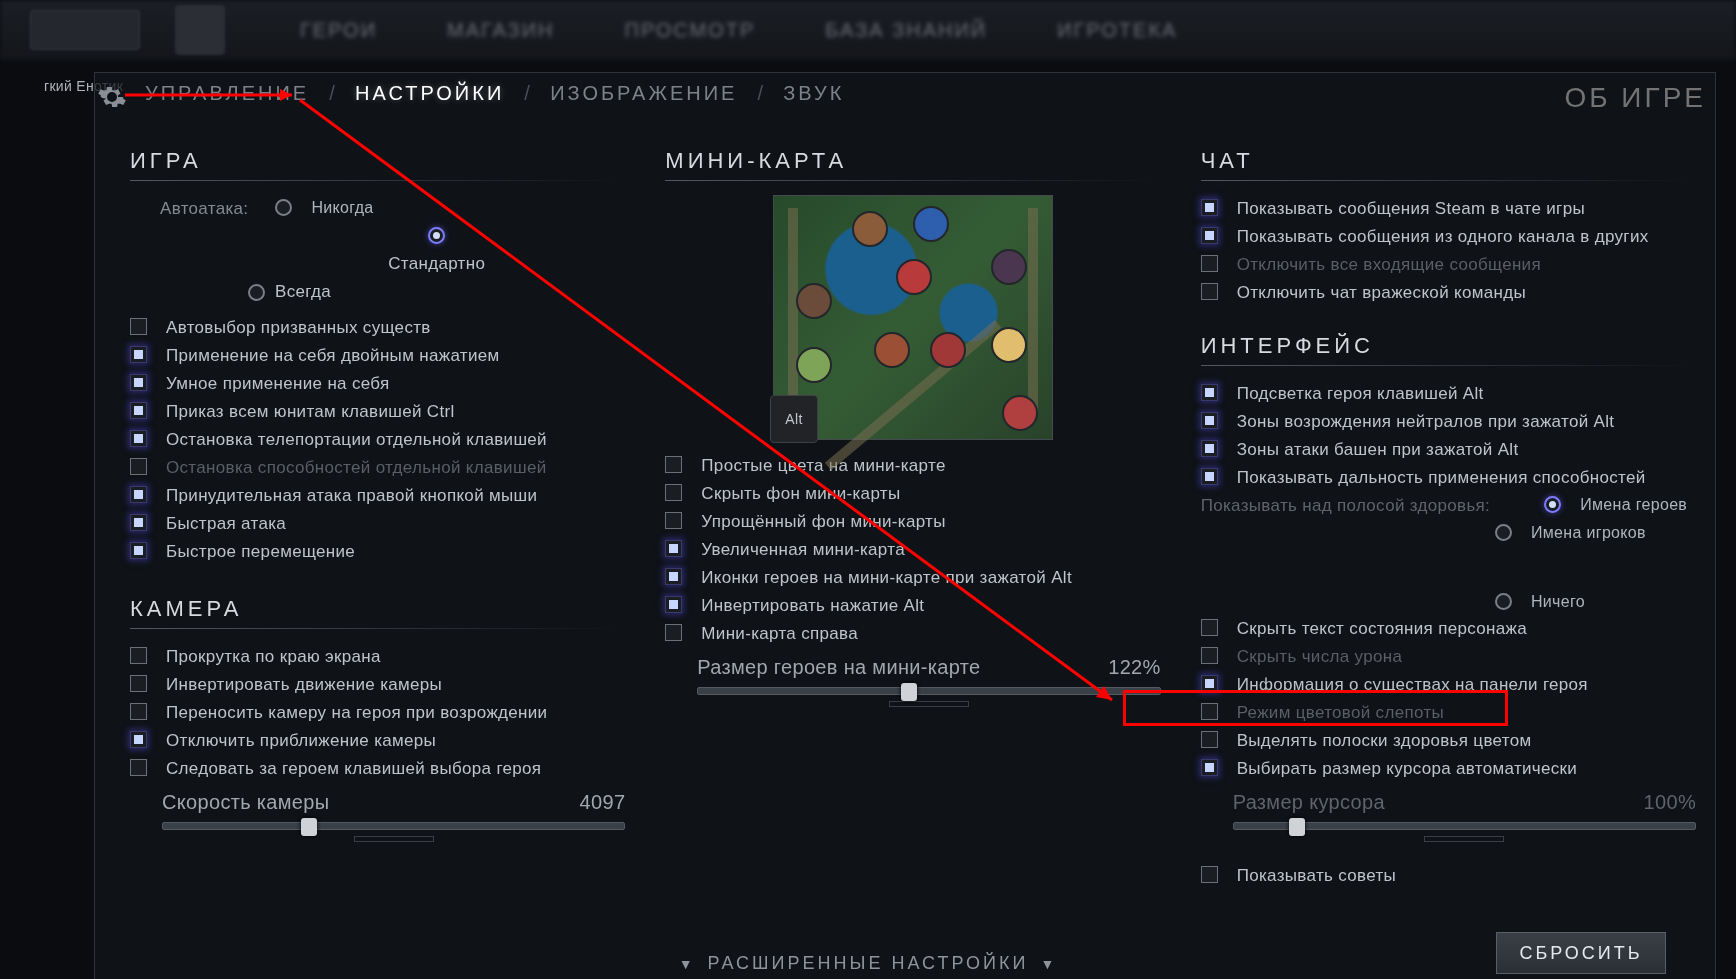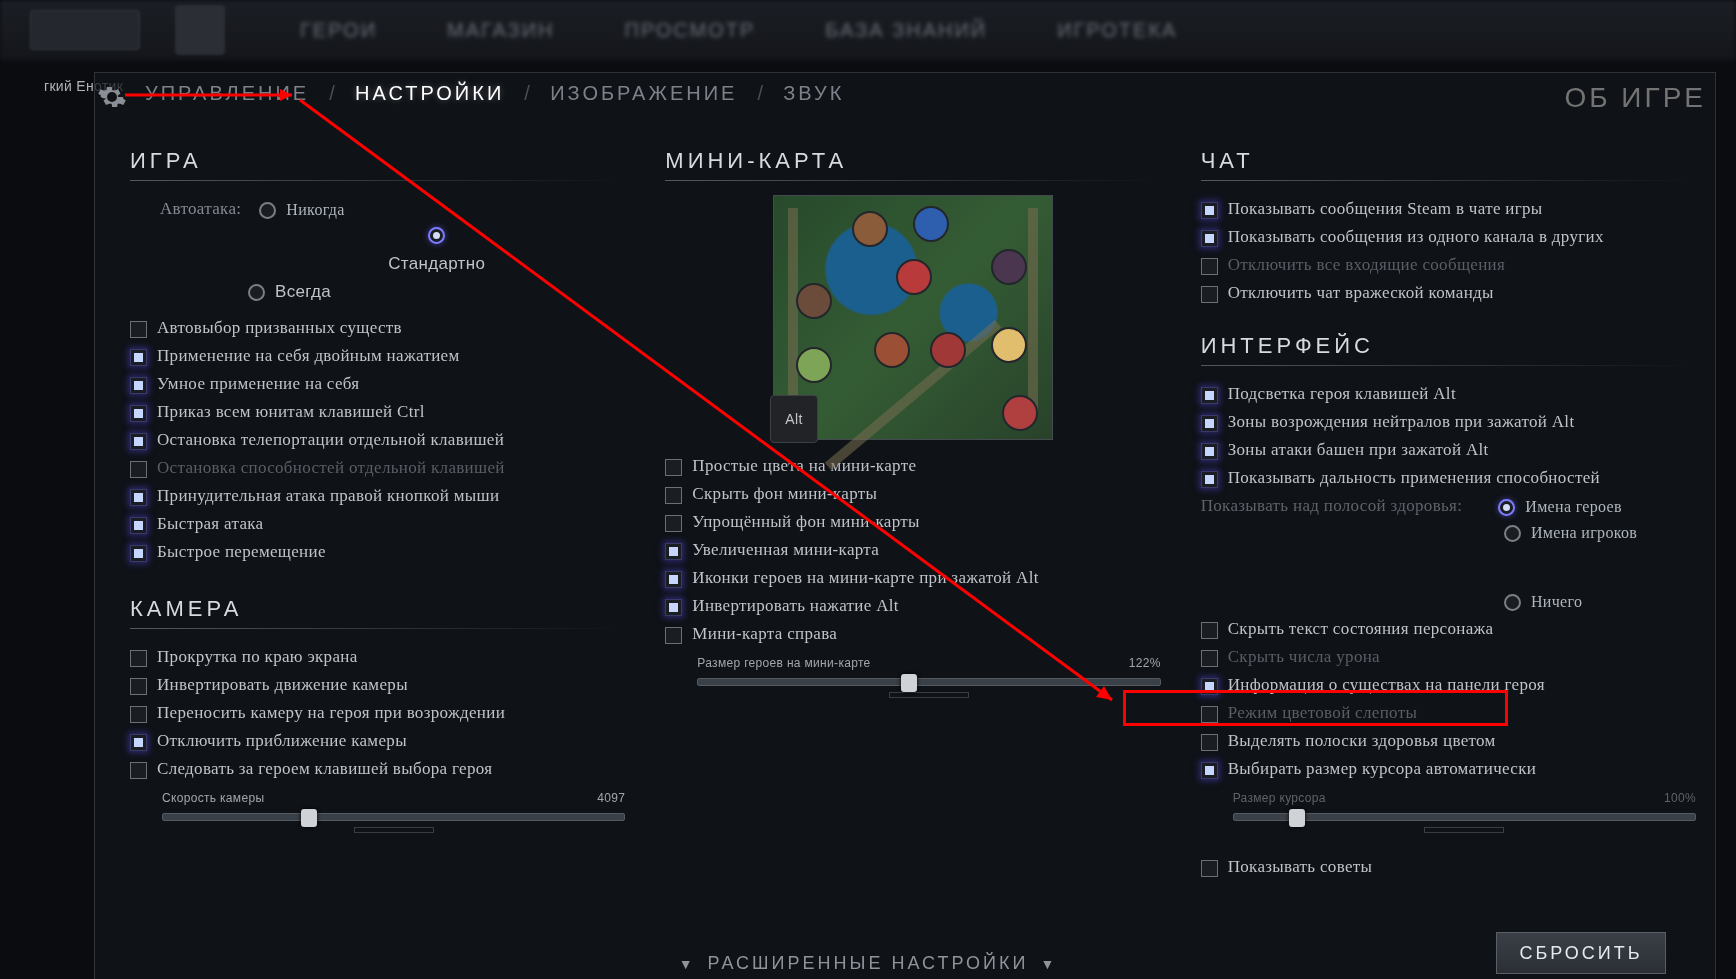--- a/index.html
+++ b/index.html
@@ -84,23 +84,22 @@
   font-weight:400; text-transform:uppercase;
   margin:18px 0 6px 0;
 }
 .hr{
   height:1px; background:linear-gradient(90deg,#54585f,transparent);
   width:100%; margin-bottom:14px;
 }
 
 
 .row{
-  display:flex; align-items:flex-end; gap:10px;
+  display:flex; align-items:flex-start; gap:19px;
   padding:4px 0;
-  font-family:Liberation Serif, serif;
 }
 .row .label{ flex:1; font-size:17px; color:#bfc4ca;}
 .row.disabled .label{ color:#5a5e65;}
 .chk{
   width:17px; height:17px; flex-shrink:0;
   border:1px solid #6b6f76;
   background:#1a1d22;
   display:flex; align-items:center; justify-content:center;
 }
 .chk.on{
@@ -122,21 +121,21 @@
 .rad.on{ border-color:#7c7cff; box-shadow:0 0 6px rgba(90,80,200,.7);}
 .rad.on::after{ content:""; width:7px; height:7px; border-radius:50%; background:#d5def9;}
 
 .radio-group{ margin-left:30px; }
 .radio-group .rlabel{ color:#bfc4ca; font-size:17px; }
 .radio-group .rrow{ display:flex; align-items:center; gap:10px; padding:4px 0;}
 .radio-lead{ color:#848a92; font-size:17px; display:inline-block; margin-right:8px;}
 
 
 .slider-block{ margin-top:8px; margin-left:32px;}
-.slider-head{ display:flex; justify-content:space-between; font-size:12px; color:#a2a7ad;align-items:flex-end;}
+.slider-head{ display:flex; justify-content:space-between; font-size:20px; color:#a2a7ad;align-items:flex-end;}
 .slider-track{
   margin-top:8px; height:8px;
   background:linear-gradient(90deg,#3a4047,#3a4047);
   border:1px solid #555a60; border-radius:2px;
   position:relative;
 }
 .slider-sub{ height:6px; margin:6px auto 0; width:80px; border:1px solid #3a3e44;}
 .slider-thumb{
   position:absolute; top:-5px;
   width:16px; height:18px;

